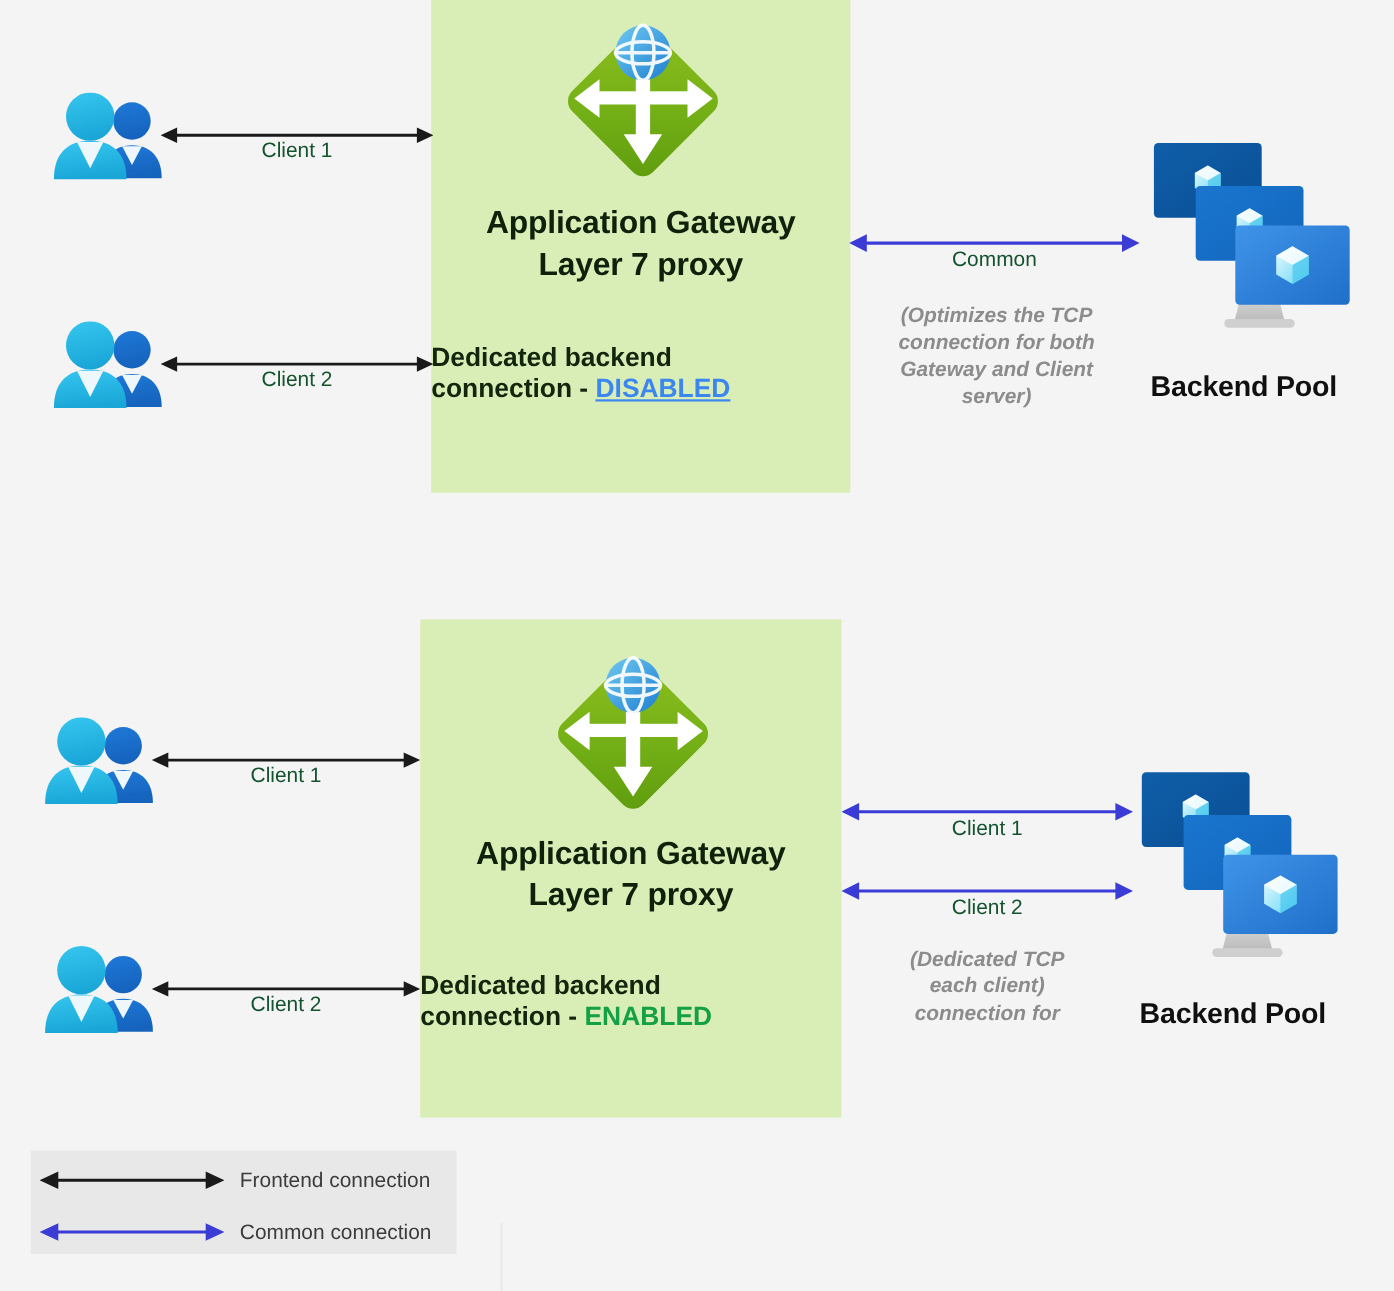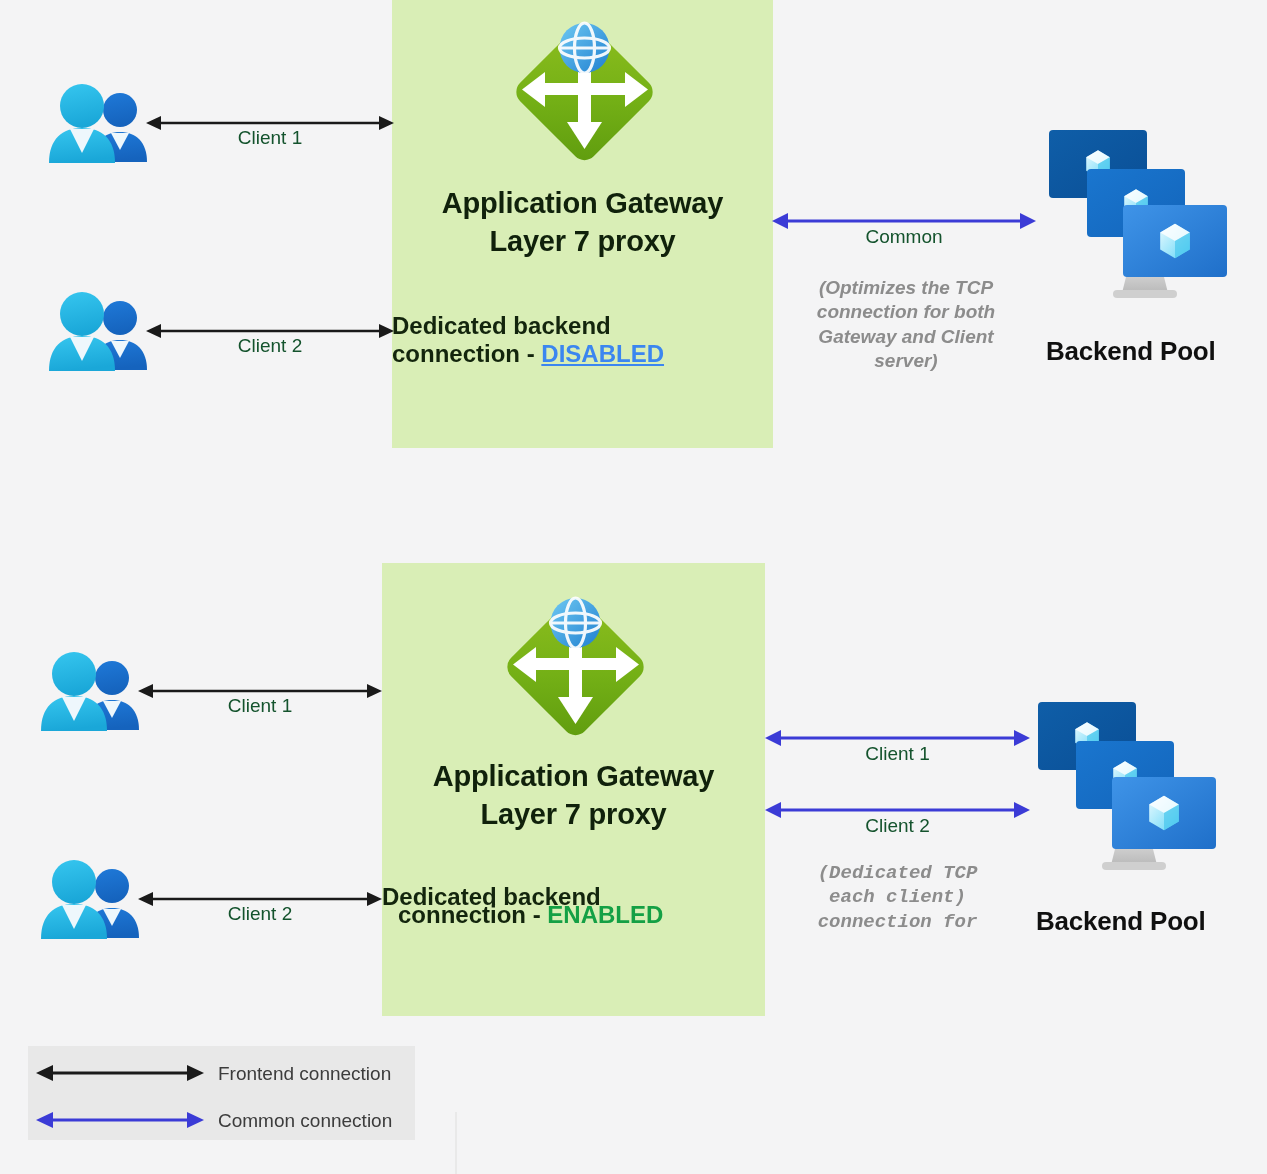--- a/index.html
+++ b/index.html
@@ -277,21 +277,21 @@
         <ellipse cx="87.5" cy="38" rx="25" ry="10"></ellipse>
         <ellipse cx="87.5" cy="38" rx="10" ry="25"></ellipse>
         <line x1="62.5" y1="38" x2="112.5" y2="38"></line>
       </g>
     </svg>
 
     <div class="gw-title big" style="top:196px;">Application Gateway</div>
     <div class="gw-title big" style="top:234px;">Layer 7 proxy</div>
 
     <div class="gw-sub" style="top:317px;">Dedicated backend</div>
-    <div class="gw-sub" style="top:335px;margin-left:16px;">
+    <div class="gw-sub" style="top:345px;">
       <span>connection - </span><span class="state-enabled">ENABLED</span>
     </div>
   </div>
 
   <svg class="client-icon" style="left:40px; top:652px;" width="104" height="80" viewBox="0 0 104 80">
     <circle cx="72" cy="26" r="17" fill="url(#cbackA)"></circle>
     <path d="M45 78 C45 58 56 48 72 48 C88 48 99 58 99 78 Z" fill="url(#cbackA)"></path>
     <path d="M63 49 L72 66 L81 49 Z" fill="#eef7fc"></path>
     <circle cx="34" cy="22" r="22" fill="url(#cfrontA)"></circle>
     <path d="M1 79 C1 55 14 44 34 44 C54 44 67 55 67 79 Z" fill="url(#cfrontA)"></path>
@@ -328,21 +328,21 @@
   </svg>
   <div class="conn-label" style="left:765px; top:743px; width:265px;">Client 1</div>
 
   <svg class="conn" style="left:765px; top:801px;" width="265" height="18" viewBox="0 0 265 18">
     <line x1="11" y1="9" x2="254" y2="9" stroke="#3b3bd6" stroke-width="2.8"></line>
     <polygon points="0,9 16,1 16,17" fill="#3b3bd6"></polygon>
     <polygon points="265,9 249,1 249,17" fill="#3b3bd6"></polygon>
   </svg>
   <div class="conn-label" style="left:765px; top:815px; width:265px;">Client 2</div>
 
-  <div class="note" style="left:765px; top:861px; width:265px;font-family:Liberation Mono, monospace;">
+  <div class="note" style="left:765px; top:861px; width:265px;">
     <div>(Dedicated TCP</div>
     <div>each client)</div>
     <div>connection for</div>
   </div>
 
   <svg class="pool-icon" style="left:1036px; top:697px;" width="190" height="195" viewBox="0 0 190 195">
     <path d="M83 136 L113 136 L121 168 L75 168 Z" fill="url(#standA)"></path>
     <rect x="66" y="165" width="64" height="8" rx="4" fill="#cfcfcf"></rect>
     <rect x="2" y="5" width="98" height="68" rx="4" fill="url(#scr1A)"></rect>
     <g transform="translate(51,39) scale(0.62)">

